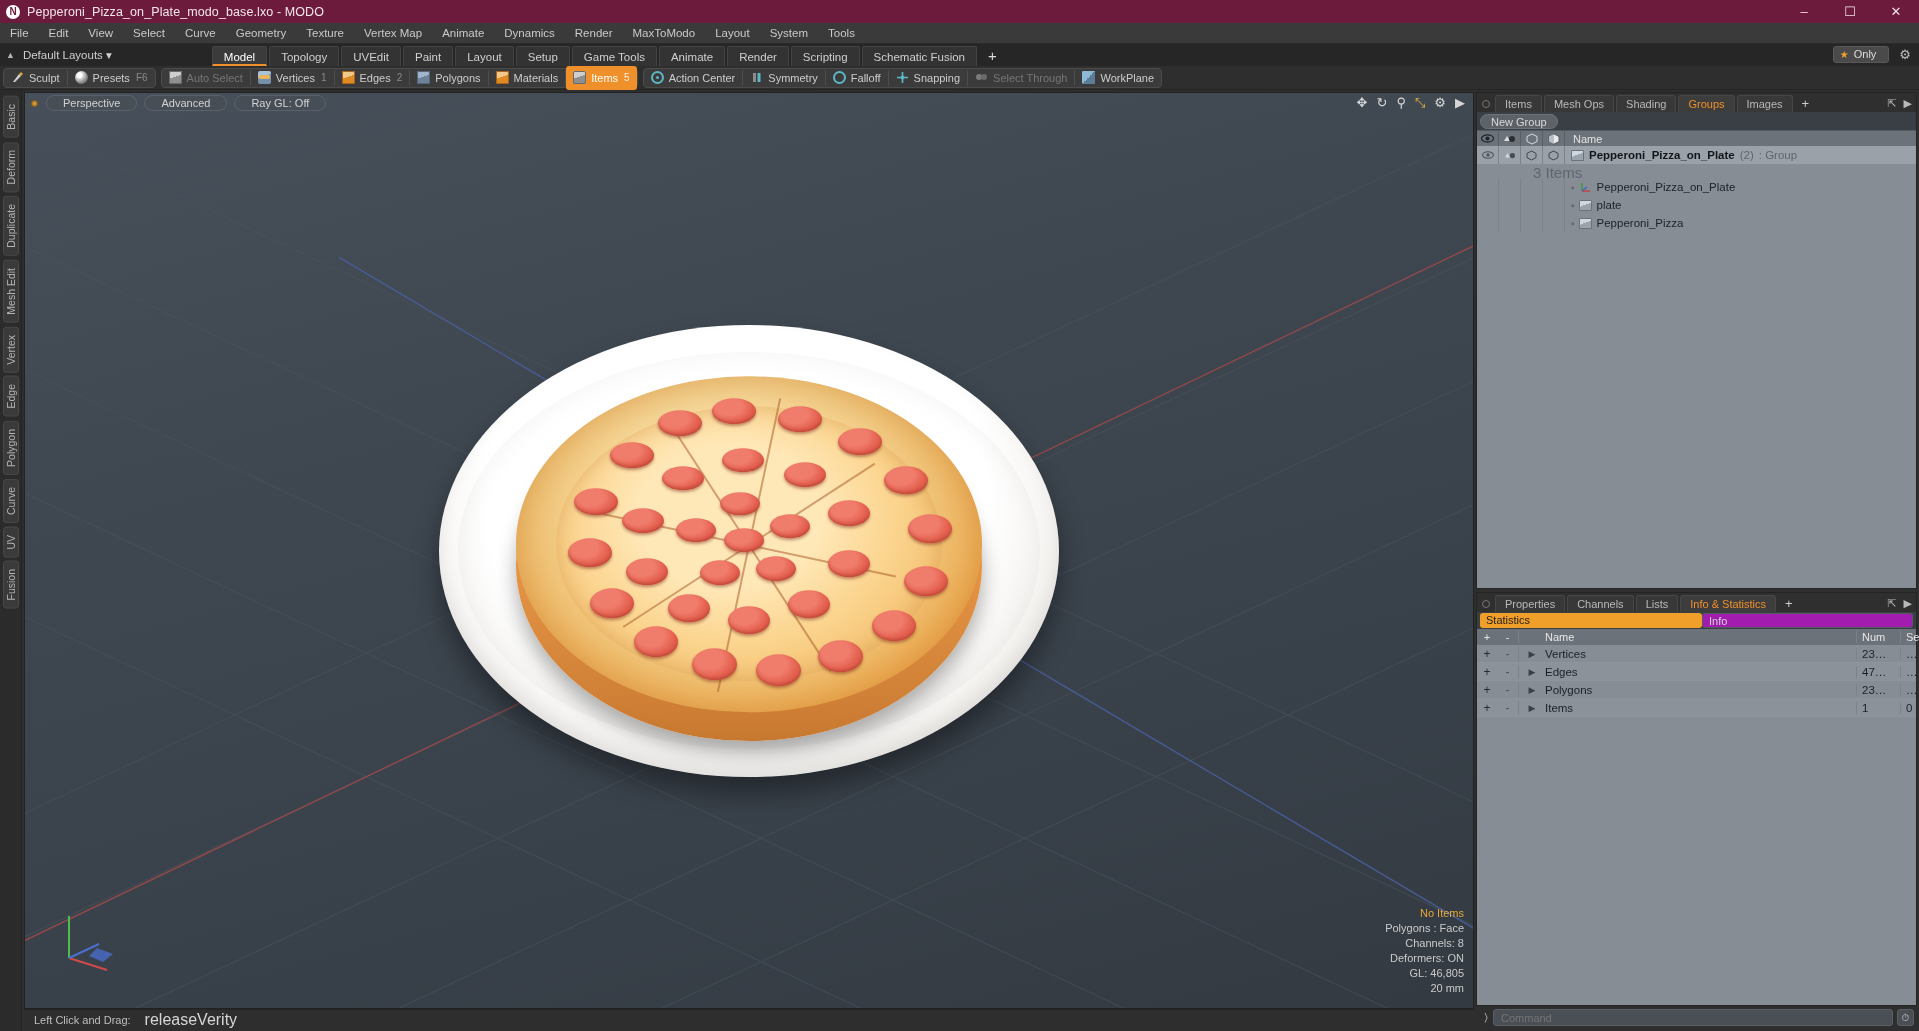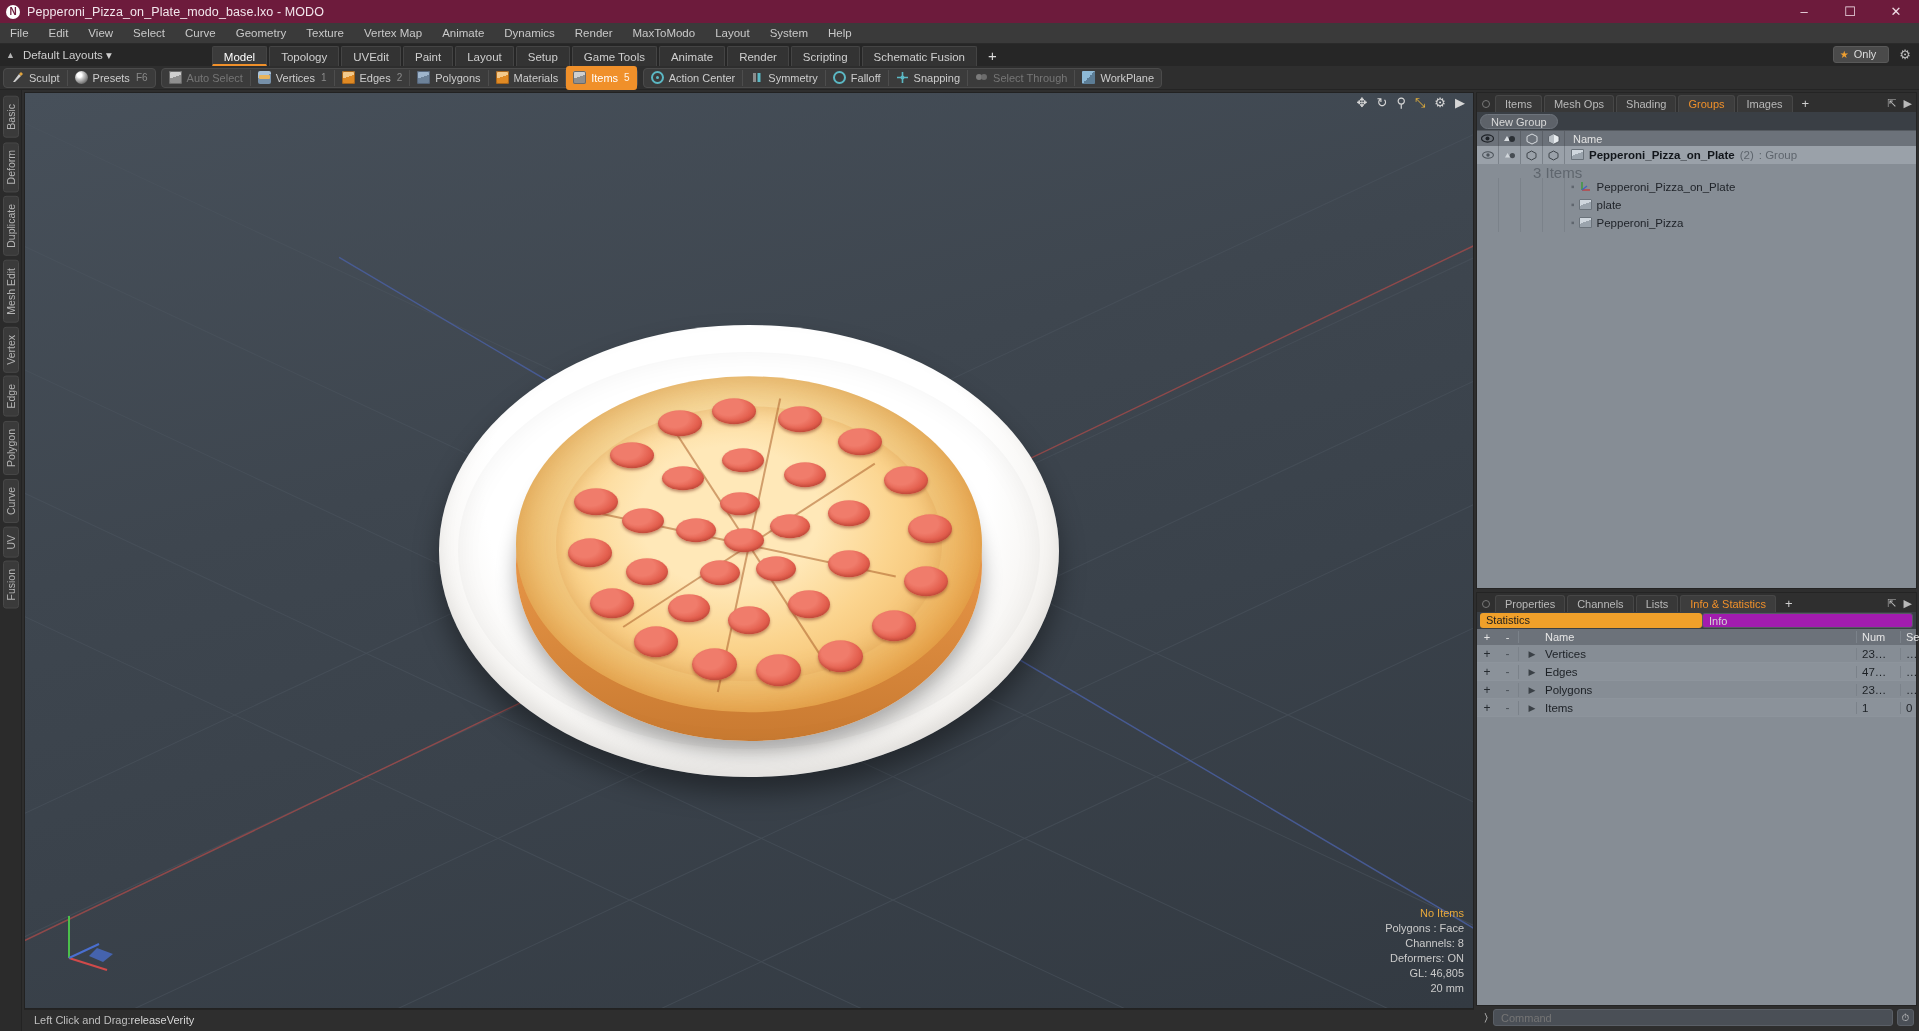--- a/index.html
+++ b/index.html
@@ -174,21 +174,21 @@
 
   
   .vp-info { position: absolute; right: 9px; bottom: 12px; text-align: right; z-index: 5;
              font-size: 11px; line-height: 15px; color: #cacaca; }
   .vp-info .noitems { color: #e8a93c; }
 
   
   .statusbar { height: 20px; background: #2e2e2e; display: flex; align-items: center;
                flex: 0 0 20px; padding-left: 10px; border-top: 1px solid #242424; }
   .statusbar .lbl { font-size: 11px; color: #bfbfbf; }
-  .statusbar .val { font-size: 11px; color: #d6d6d6; }
+  .statusbar .val { font-size: 16px; color: #d6d6d6; margin-left: 14px; }
 
   
   .rightpanel { width: 443px; flex: 0 0 443px; display: flex; flex-direction: column;
                 background: #2e2e2e; padding: 2px 2px 2px 0; min-width: 0; }
   .panel-block { background: #3a3f45; border: 1px solid #242424; display: flex; flex-direction: column; min-height: 0; }
   .panel-top { flex: 0 0 497px; margin-bottom: 3px; }
   .panel-bottom { flex: 1 1 auto; }
 
   .ptabs { height: 19px; background: #2f2f2f; display: flex; align-items: flex-end; position: relative;
            flex: 0 0 19px; }
@@ -209,21 +209,21 @@
   .tree-head { height: 16px; background: #6c727a; display: flex; align-items: center; flex: 0 0 16px;
                border-top: 1px solid #555a60; }
   .tree-head .cell-ic { width: 22px; height: 16px; display: flex; align-items: center; justify-content: center;
                         border-right: 1px solid #5b6067; }
   .tree-head .cell-name { flex: 1 1 auto; font-size: 11px; color: #e3e3e3; padding-left: 8px; }
 
   .tree-body { flex: 1 1 auto; background: #868d95; overflow: hidden; position: relative; }
   .trow { display: flex; align-items: center; height: 18px; }
   .trow .gutter { width: 22px; height: 18px; border-right: 1px solid #7b828a; display: flex;
                   align-items: center; justify-content: center; }
-  .trow .lbl { font-size: 11.5px; color: #20242a; padding-left: 6px; display: flex; }
+  .trow .lbl { font-size: 11.5px; color: #20242a; padding-left: 6px; display: flex; align-items: center; }
   .trow.sel { background: #9aa1a9; }
   .trow.sub { background: #868d95; }
   .tree-body .grouprow .gname { font-weight: bold; color: #12161b; font-size: 11.5px; }
   .tree-body .grouprow .gmeta { color: #5e656d; font-size: 11.5px; margin-left: 5px; }
   .tree-body .itemcount { font-size: 15px; color: #5f666e; padding-left: 56px; height: 14px; }
   .tree-ic { width: 13px; height: 11px; margin-right: 5px; display: inline-block;
              background: linear-gradient(160deg,#cfd6dd 0 45%, #9aa3ac 45% 100%);
              box-shadow: inset 0 0 0 1px #6a727a; border-radius: 1px; }
   .tree-ic.axis { background: transparent; box-shadow: none; }
   .dashmark { color: #5f666e; font-size: 10px; margin-right: 4px; }
@@ -280,21 +280,21 @@
     <div class="mi">Curve</div>
     <div class="mi">Geometry</div>
     <div class="mi">Texture</div>
     <div class="mi">Vertex Map</div>
     <div class="mi">Animate</div>
     <div class="mi">Dynamics</div>
     <div class="mi">Render</div>
     <div class="mi">MaxToModo</div>
     <div class="mi">Layout</div>
     <div class="mi">System</div>
-    <div class="mi">Help</div>
+    <div class="mi">Tools</div>
   </div>
 
   <div class="layoutbar">
     <div class="leftctl">
       <span class="up-arrow">▲</span>
       <span class="deflayout">Default Layouts ▾</span>
     </div>
     <div class="layout-tabs">
       <div class="ltab active">Model</div>
       <div class="ltab">Topology</div>
@@ -449,20 +449,26 @@
             <line x1="1700" y1="300" x2="-200" y2="1150"></line>
             <line x1="1700" y1="180" x2="-200" y2="1030"></line>
             <line x1="1700" y1="60" x2="-200" y2="910"></line>
             <line x1="1700" y1="-60" x2="-200" y2="790"></line>
             <line x1="1700" y1="420" x2="-200" y2="1270"></line>
           </g>
           <line x1="-100" y1="870" x2="1560" y2="110" stroke="#9e4a4a" stroke-width="1.4" opacity="0.85"></line>
           <line x1="1560" y1="860" x2="320" y2="160" stroke="#4a5fa0" stroke-width="1.4" opacity="0.85"></line>
         </svg>
 
+        <div class="vp-header">
+          <span class="vp-dot"></span>
+          <span class="vpill">Perspective</span>
+          <span class="vpill">Advanced</span>
+          <span class="vpill">Ray GL: Off</span>
+        </div>
 
         <div class="vp-tools">
           <span class="vi">✥</span>
           <span class="vi">↻</span>
           <span class="vi">⚲</span>
           <span class="vi accent">⤡</span>
           <span class="vi">⚙</span>
           <span class="vi">▶</span>
         </div>
 

